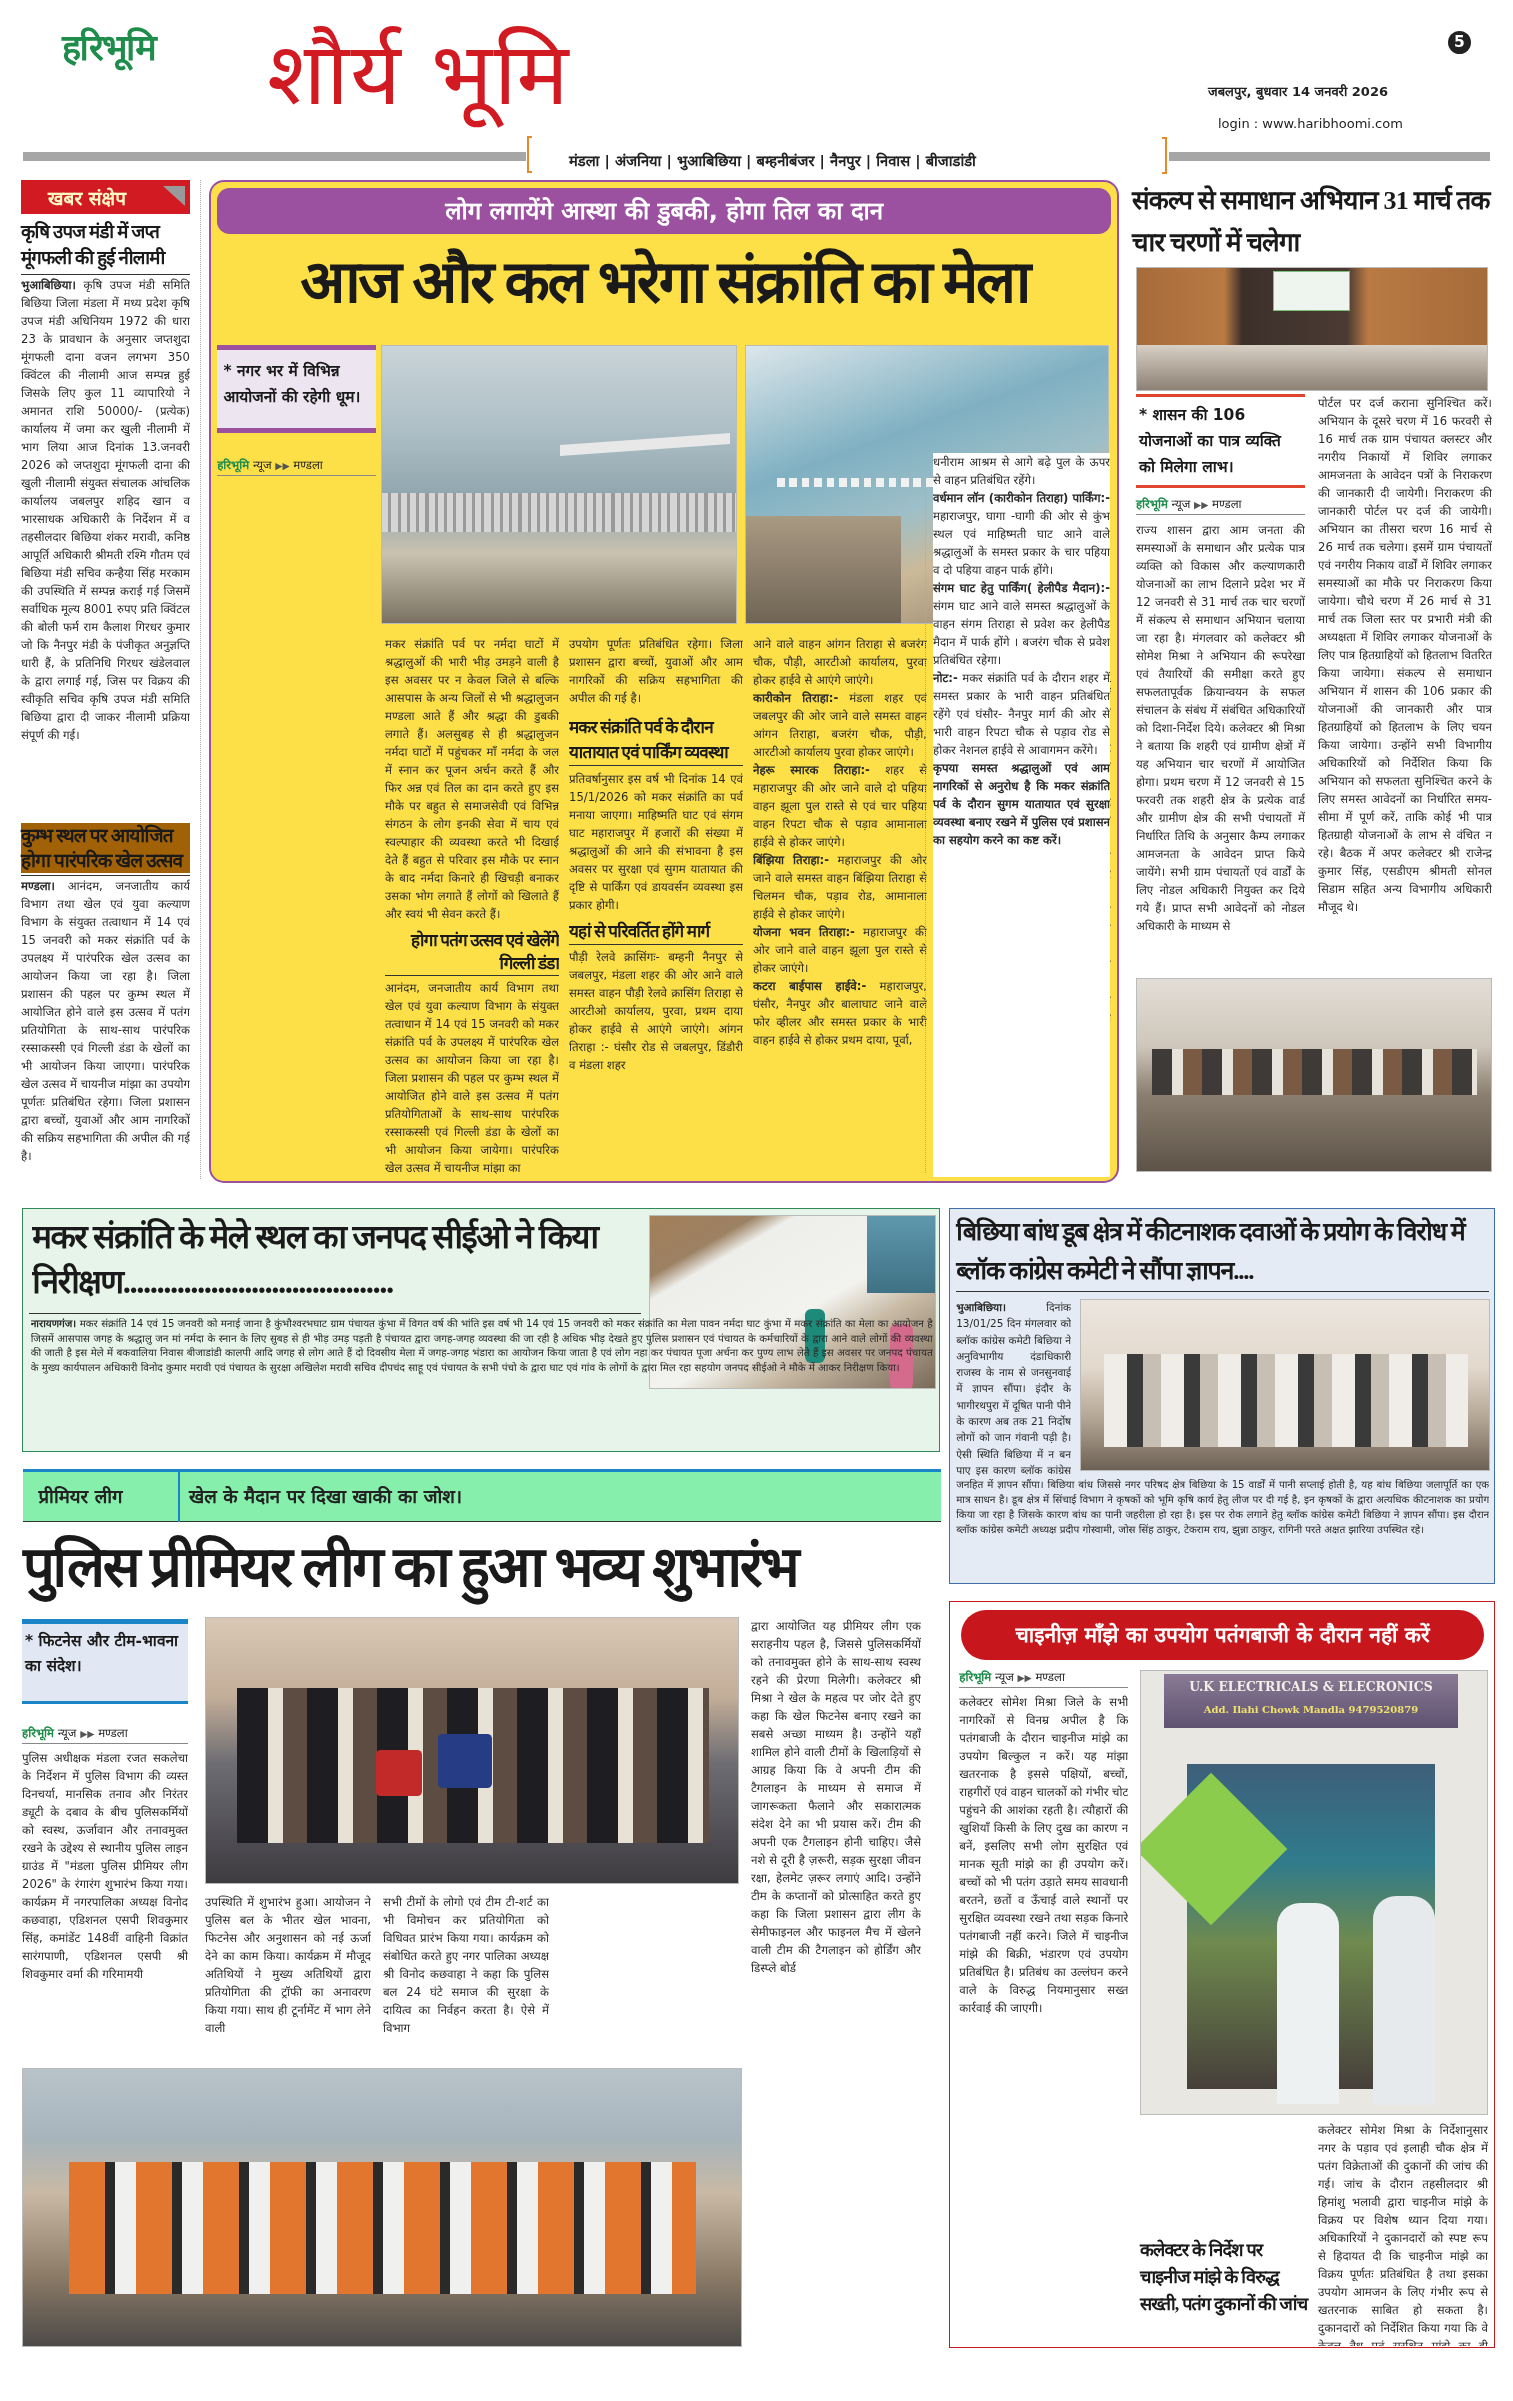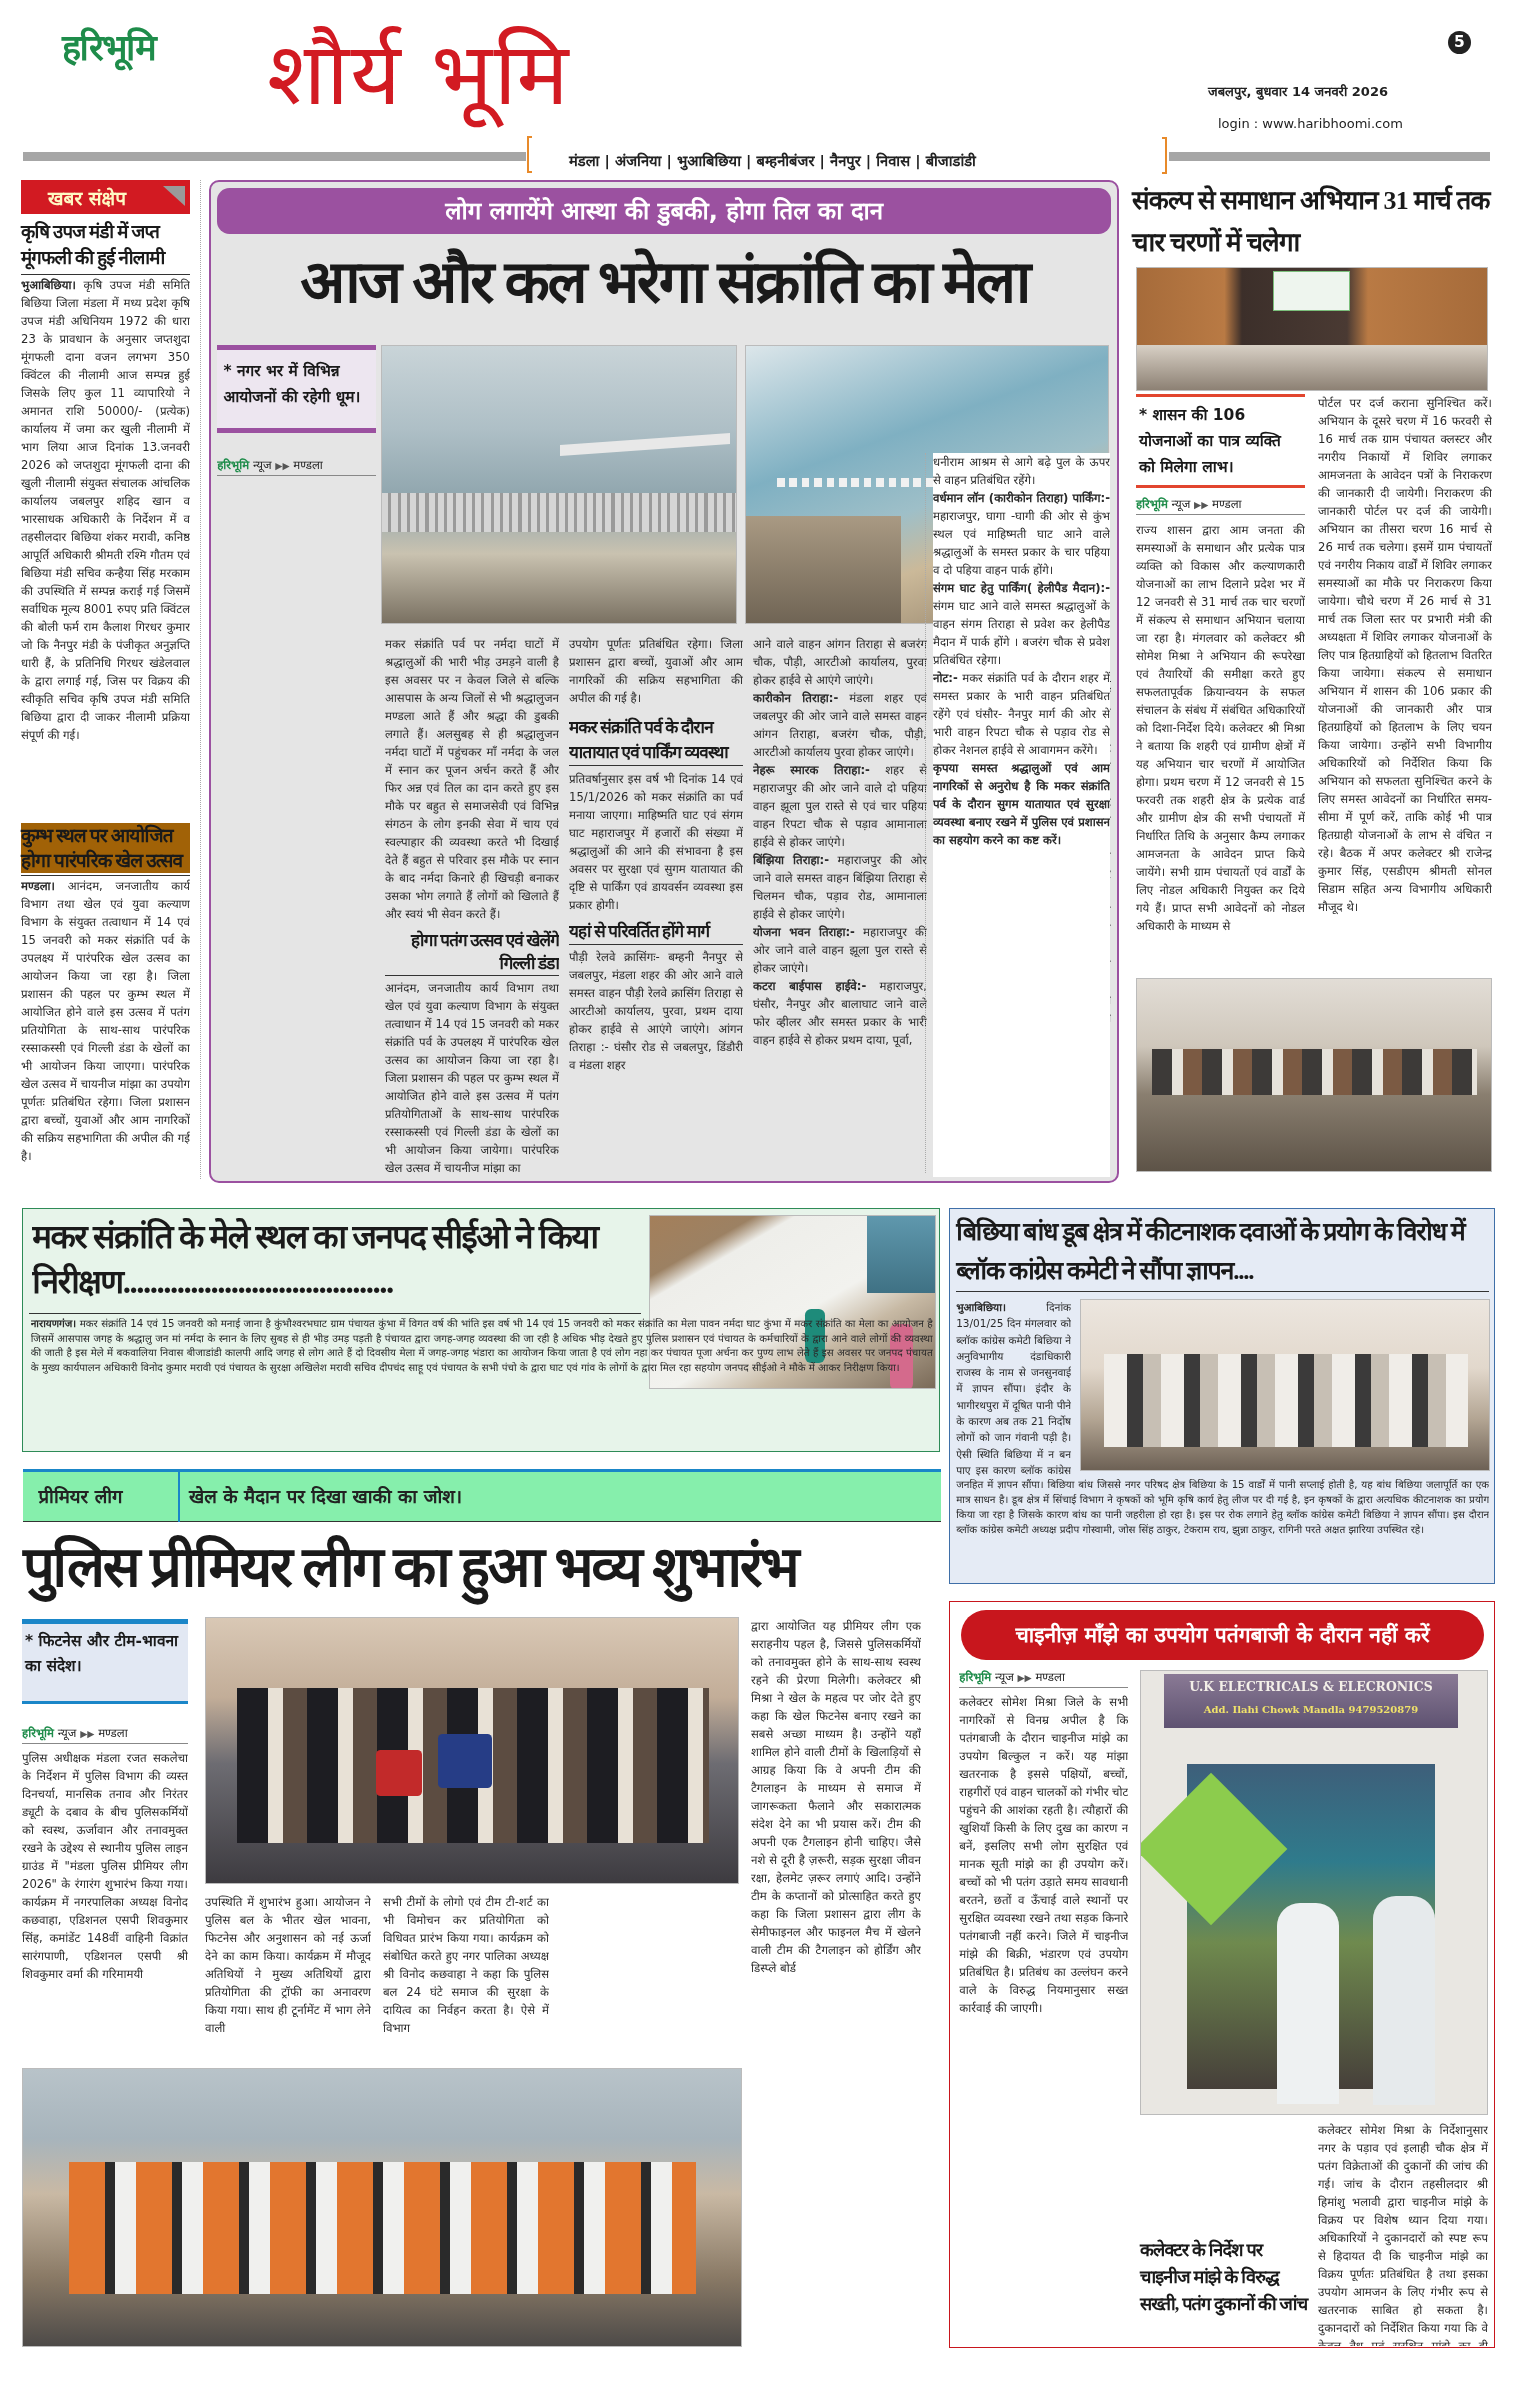--- a/index.html
+++ b/index.html
@@ -47,21 +47,21 @@
   </div>
   <div class="abs hd" style="left:0;top:643px;width:169px;font-size:19px;line-height:25px;background:#a16207">कुम्भ स्थल पर आयोजित होगा पारंपरिक खेल उत्सव</div>
   <div class="rule" style="left:0;top:695px;width:169px;height:0.8px"></div>
   <div class="abs bt" style="left:0;top:697px;width:169px;height:302px">
     <b>मण्डला।</b>
     <span>आनंदम, जनजातीय कार्य विभाग तथा खेल एवं युवा कल्याण विभाग के संयुक्त तत्वाधान में 14 एवं 15 जनवरी को मकर संक्रांति पर्व के उपलक्ष्य में पारंपरिक खेल उत्सव का आयोजन किया जा रहा है। जिला प्रशासन की पहल पर कुम्भ स्थल में आयोजित होने वाले इस उत्सव में पतंग प्रतियोगिता के साथ-साथ पारंपरिक रस्साकस्सी एवं गिल्ली डंडा के खेलों का भी आयोजन किया जाएगा। पारंपरिक खेल उत्सव में चायनीज मांझा का उपयोग पूर्णतः प्रतिबंधित रहेगा। जिला प्रशासन द्वारा बच्चों, युवाओं और आम नागरिकों की सक्रिय सहभागिता की अपील की गई है।</span>
   </div>
 </div>
 <div class="vr" style="left:200px;top:180px;height:999px"></div>
 
-<div class="abs" style="left:209px;top:180px;width:910px;height:1003px;border:2.3px solid #9b51a0;border-radius:10px;background:#e5e5e5">
+<div class="abs" style="left:209px;top:180px;width:910px;height:1003px;border:2.3px solid #9b51a0;border-radius:15px;background:#fde047">
   <div class="abs" style="left:6.2px;top:6.2px;width:894px;height:46px;background:#9b51a0;border-radius:12.4px;text-align:center">
     <span style="color:#fff;font-size:24px;font-weight:bold;line-height:46px">लोग लगायेंगे आस्था की डुबकी, होगा तिल का दान</span>
   </div>
   <div class="abs hd" style="left:4.6px;top:62px;width:898px;font-size:59px;line-height:77px;white-space:nowrap;text-align:center;letter-spacing:-2.3px">आज और कल भरेगा संक्रांति का मेला</div>
 
   <div class="abs" style="left:6.2px;top:163px;width:159px;height:88px;background:#ede6f0;border-top:5.4px solid #9b51a0;border-bottom:5.4px solid #9b51a0;padding:7.7px 6.2px">
     <span style="font-size:15.5px;font-weight:bold;line-height:26px;color:#1a1a1a">* नगर भर में विभिन्न आयोजनों की रहेगी धूम।</span>
   </div>
   <div class="abs byline" style="left:6.2px;top:275px;width:159px;border-bottom:0.8px solid #888;padding-bottom:3.1px">
     <span class="g">हरिभूमि</span>

